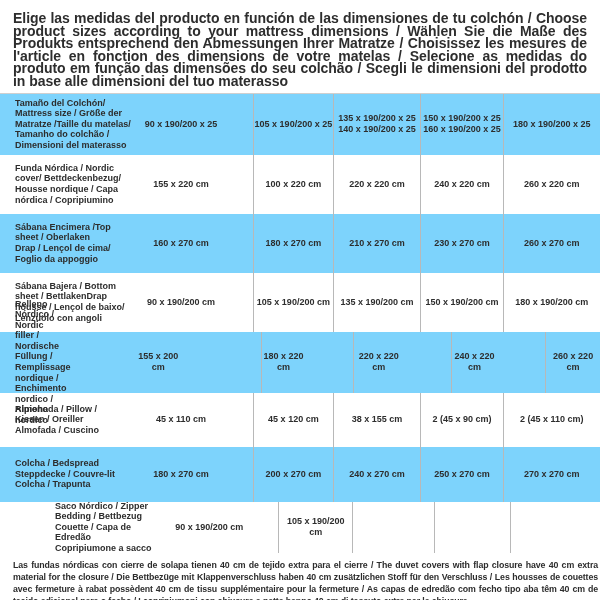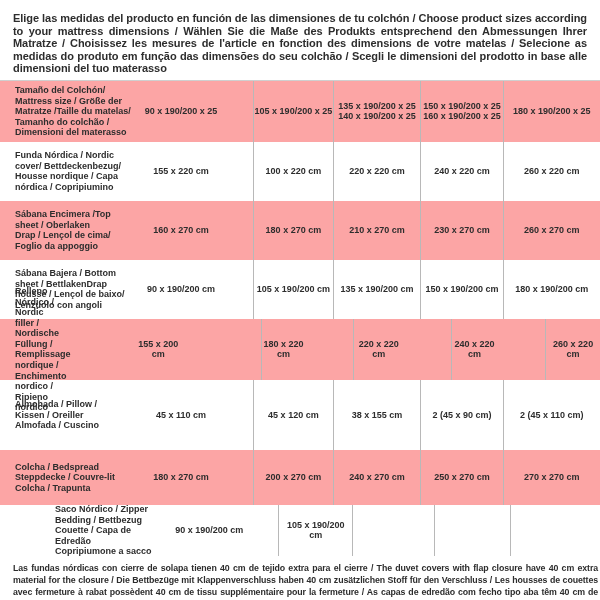--- a/index.html
+++ b/index.html
@@ -3,44 +3,44 @@
 <meta charset="utf-8">
 <style>
   html, body { margin:0; padding:0; }
   body {
     width:600px; height:600px; background:#ffffff;
     font-family:"Liberation Sans", sans-serif;
     color:#2d2d2d; overflow:hidden;
   }
   .intro {
     margin:0; padding:12px 13px 5px 13px;
-    font-size:11px; line-height:12.6px; font-weight:bold;
+    font-size:14px; line-height:12.6px; font-weight:bold;
     text-align:justify; letter-spacing:-0.05px;
   }
   .size-table { border-top:1px solid #cfcfcf; }
   .row { display:flex; }
-  .row.stripe { background:#fca5a5; }
+  .row.stripe { background:#7dd3fc; }
   .cell {
     box-sizing:border-box; display:flex; align-items:center;
     white-space:pre-line; font-weight:bold;
     font-size:9px; line-height:10.6px;
   }
   .label { width:148px; padding-left:15px; padding-right:6px; text-align:left; }
   .v { justify-content:center; text-align:center; border-left:1px solid #b8b8b8; }
   .c1 { width:85px; border-left:none; }
   .c2 { width:84px;margin-left:32px; }
   .c3 { width:93px; }
   .c4 { width:87px; }
   .c5 { width:103px; }
   .r1 { height:61px; }
   .r2 { height:59px; }
   .r3 { height:59px; }
   .r4 { height:59px; }
   .r5 { height:61px;gap:48px; }
-  .r6 { height:70px;justify-content:space-between; }
+  .r6 { height:54px;justify-content:space-between; }
   .r7 { height:55px; }
   .r8 { height:51px;padding-left:40px; }
   .note {
     margin:0; padding:6px 2px 0 13px;
     font-size:8.8px; line-height:12.2px; font-weight:bold;
     text-align:justify; letter-spacing:-0.1px;
   }
 </style>
 </head>
 <body>

